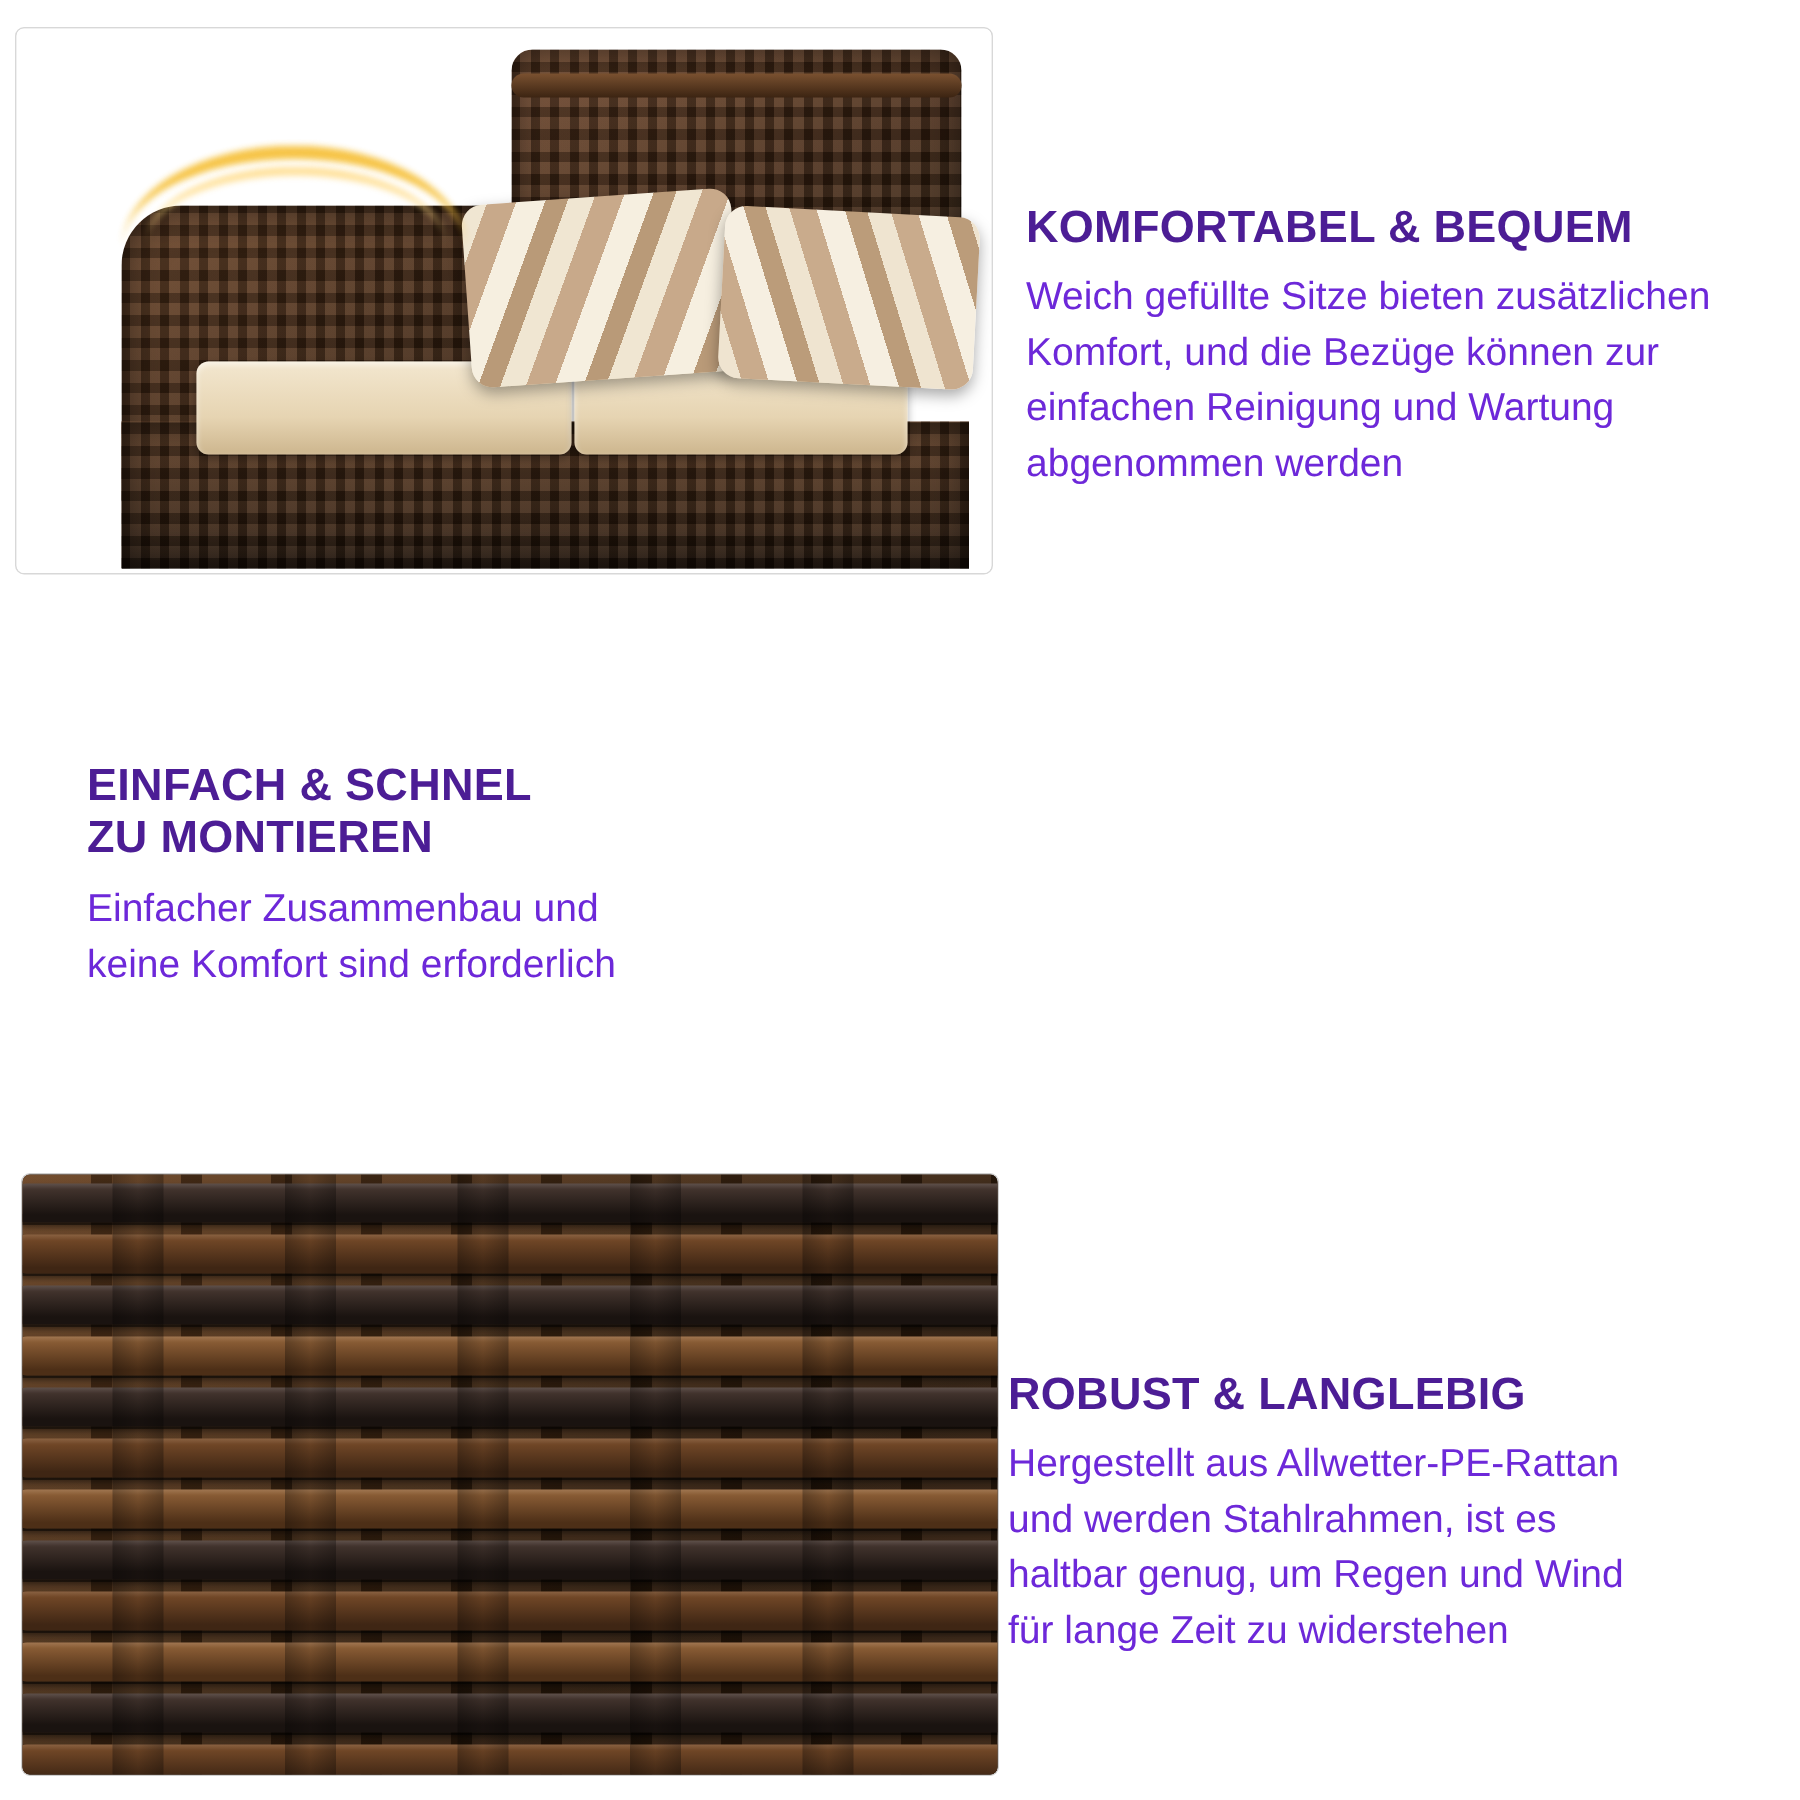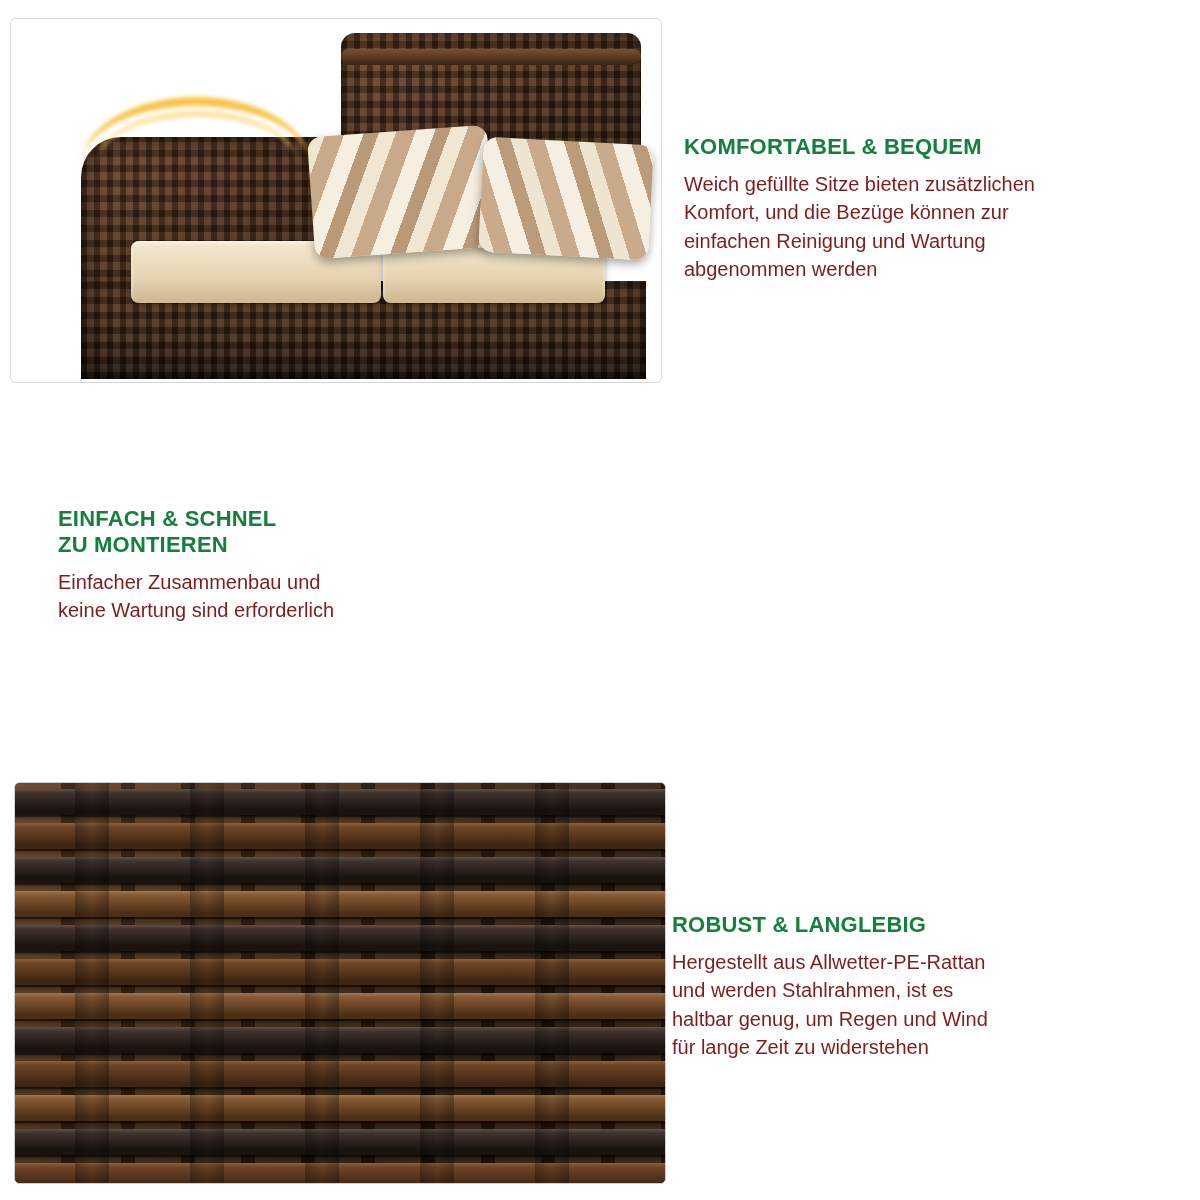--- a/index.html
+++ b/index.html
@@ -26,31 +26,31 @@
   .panel {
     position: absolute;
     overflow: hidden;
     border-radius: 6px;
   }
 
   .text-block {
     position: absolute;
   }
   .feature-title {
-    font-size: 22px;
+    font-size: 30px;
     font-weight: bold;
-    color: #15803d;
+    color: #4c1d95;
     letter-spacing: 0.2px;
     line-height: 1.18;
     margin: 0 0 10px 0;
     white-space: pre-line;
   }
   .feature-body {
-    font-size: 20px;
-    color: #7f1d1d;
+    font-size: 26px;
+    color: #6d28d9;
     line-height: 1.42;
     margin: 0;
     white-space: pre-line;
   }
 
   
   #panel-sofa {
     left: 10px;
     top: 18px;
     width: 650px;
@@ -329,21 +329,21 @@
 Komfort, und die Bezüge können zur
 einfachen Reinigung und Wartung
 abgenommen werden</p>
   </div>
 
 
   <div class="text-block" id="text-assembly">
     <h2 class="feature-title">EINFACH &amp; SCHNEL
 ZU MONTIEREN</h2>
     <p class="feature-body">Einfacher Zusammenbau und
-keine Wartung sind erforderlich</p>
+keine Komfort sind erforderlich</p>
   </div>
 
   <div class="panel" id="panel-weave">
     <div class="weave-scene">
       <div class="weave-row weave-dark" style="top:6px;"></div>
       <div class="weave-row weave-mid" style="top:40px;"></div>
       <div class="weave-row weave-dark" style="top:74px;"></div>
       <div class="weave-row weave-light" style="top:108px;"></div>
       <div class="weave-row weave-dark" style="top:142px;"></div>
       <div class="weave-row weave-mid" style="top:176px;"></div>

